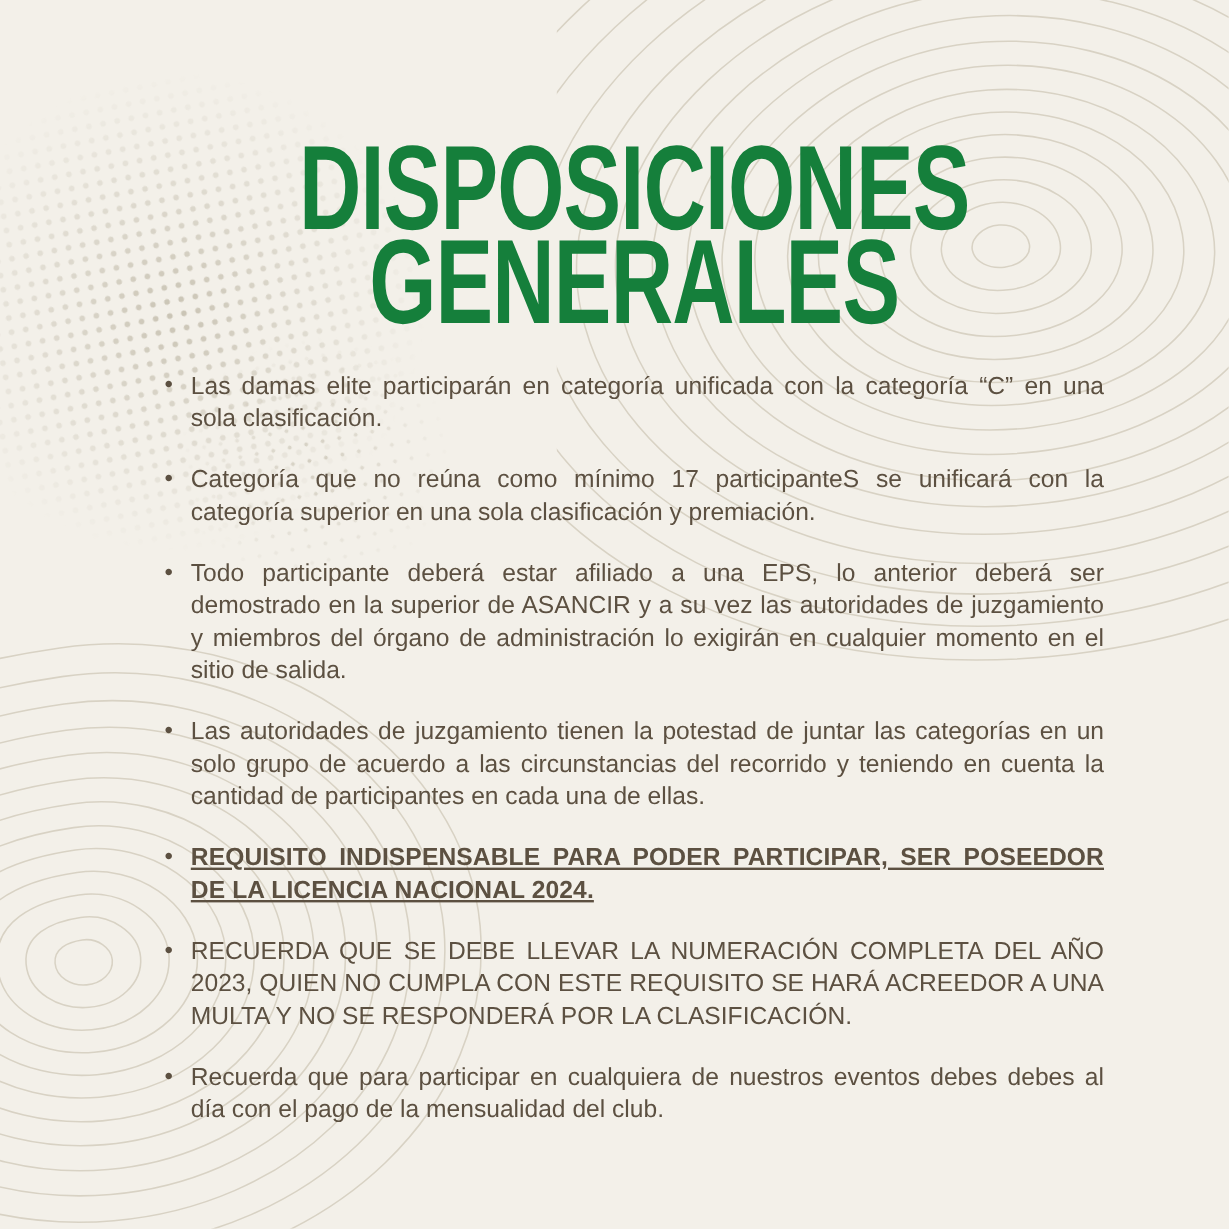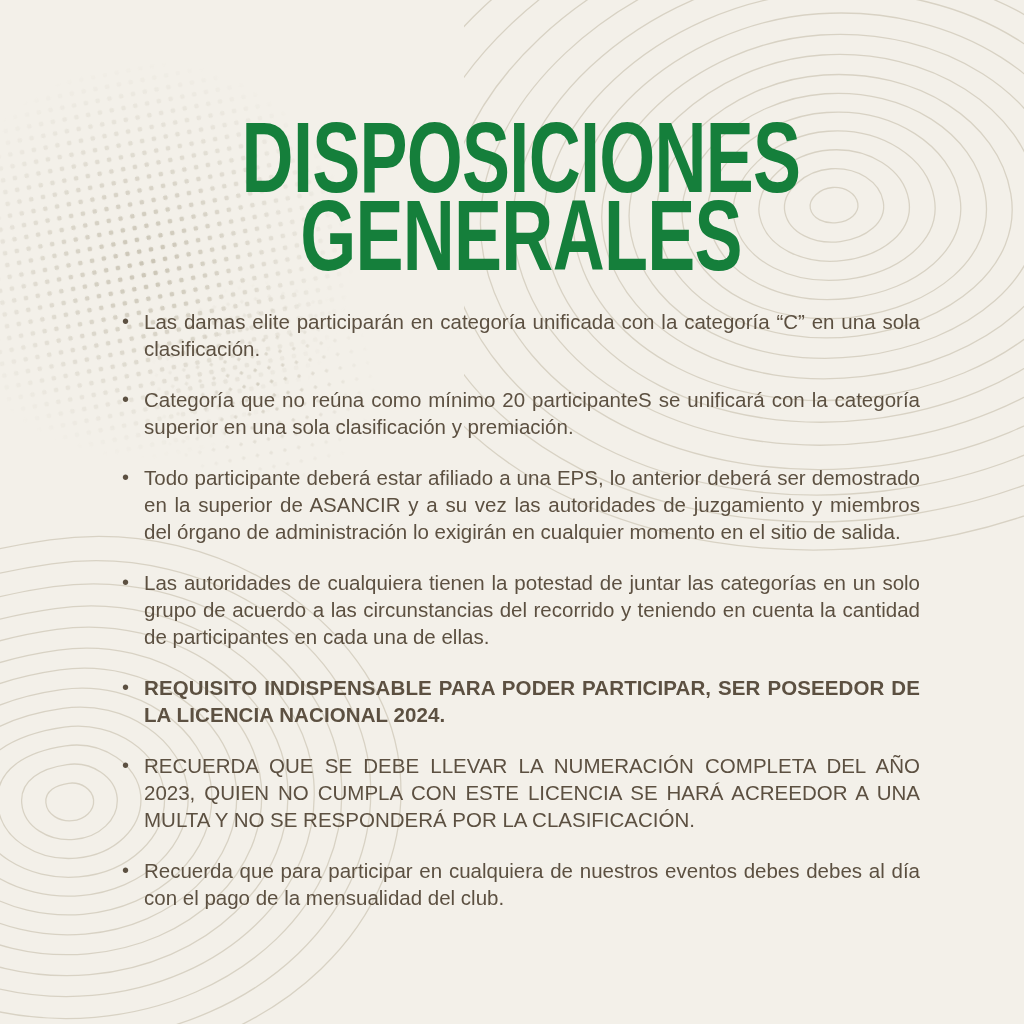--- a/index.html
+++ b/index.html
@@ -29,21 +29,21 @@
     -webkit-mask-image:radial-gradient(ellipse 50% 50% at 50% 45%,rgba(0,0,0,.75),rgba(0,0,0,0) 70%);
     mask-image:radial-gradient(ellipse 50% 50% at 50% 45%,rgba(0,0,0,.75),rgba(0,0,0,0) 70%);
     pointer-events:none;
   }
 
   
   .contours-right{position:absolute;right:0;top:0;pointer-events:none;}
   .contours-left{position:absolute;left:0;top:520px;pointer-events:none;}
 
   
-  .content{position:absolute;inset:0;padding:118px 104px 0 122px;box-sizing:border-box;}
+  .content{position:absolute;inset:0;padding:118px 104px 0 122px;box-sizing:border-box;margin-left:15px;}
   .title{
     margin:0 0 34px 0;
     text-align:center;
     color:var(--green,#157f3b);
     font-size:100px;
     font-weight:800;
     line-height:78px;
     letter-spacing:-1px;
     transform:scaleX(0.72);
     transform-origin:50% 50%;
@@ -59,21 +59,21 @@
     font-size:20.5px;
     line-height:27px;
     text-align:justify;
   }
   .bullet-item .marker{
     flex:0 0 22px;
     text-align:left;
     font-size:20px;
   }
   .bullet-item .btext{flex:1 1 auto;}
-  .bullet-item.bold .btext{font-weight:700;letter-spacing:.1px;}
+  .bullet-item.bold .btext{font-weight:700;letter-spacing:.1px;text-decoration:underline;}
 </style>
 </head>
 <body style="--bg: #f3f0e9; --green: #157f3b; --text: #5c5041; --dot: #c7c1b1;">
 
 <div class="poster">
 
   <div class="dots-a"></div>
   <div class="dots-b"></div>
 
   <svg class="contours-right" width="560" height="640" viewBox="0 0 560 640" aria-hidden="true">
@@ -126,37 +126,37 @@
       <span class="title-line">DISPOSICIONES</span>
       <span class="title-line">GENERALES</span>
     </h1>
     <ul class="bullets">
         <li class="bullet-item">
     <span class="marker">•</span>
     <span class="btext">Las damas elite participarán en categoría unificada con la categoría “C” en una sola clasificación.</span>
   </li>
         <li class="bullet-item">
     <span class="marker">•</span>
-    <span class="btext">Categoría que no reúna como mínimo 20 participanteS se unificará con la categoría superior en una sola clasificación y premiación.</span>
+    <span class="btext">Categoría que no reúna como mínimo 17 participanteS se unificará con la categoría superior en una sola clasificación y premiación.</span>
   </li>
         <li class="bullet-item">
     <span class="marker">•</span>
     <span class="btext">Todo participante deberá estar afiliado a una EPS, lo anterior deberá ser demostrado en la superior de ASANCIR y a su vez las autoridades de juzgamiento y miembros del órgano de administración lo exigirán en cualquier momento en el sitio de salida.</span>
   </li>
         <li class="bullet-item">
     <span class="marker">•</span>
-    <span class="btext">Las autoridades de cualquiera tienen la potestad de juntar las categorías en un solo grupo de acuerdo a las circunstancias del recorrido y teniendo en cuenta la cantidad de participantes en cada una de ellas.</span>
+    <span class="btext">Las autoridades de juzgamiento tienen la potestad de juntar las categorías en un solo grupo de acuerdo a las circunstancias del recorrido y teniendo en cuenta la cantidad de participantes en cada una de ellas.</span>
   </li>
         <li class="bullet-item bold">
     <span class="marker">•</span>
     <span class="btext">REQUISITO INDISPENSABLE PARA PODER PARTICIPAR, SER POSEEDOR DE LA LICENCIA NACIONAL 2024.</span>
   </li>
         <li class="bullet-item">
     <span class="marker">•</span>
-    <span class="btext">RECUERDA QUE SE DEBE LLEVAR LA NUMERACIÓN COMPLETA DEL AÑO 2023, QUIEN NO CUMPLA CON ESTE LICENCIA SE HARÁ ACREEDOR A UNA MULTA Y NO SE RESPONDERÁ POR LA CLASIFICACIÓN.</span>
+    <span class="btext">RECUERDA QUE SE DEBE LLEVAR LA NUMERACIÓN COMPLETA DEL AÑO 2023, QUIEN NO CUMPLA CON ESTE REQUISITO SE HARÁ ACREEDOR A UNA MULTA Y NO SE RESPONDERÁ POR LA CLASIFICACIÓN.</span>
   </li>
         <li class="bullet-item">
     <span class="marker">•</span>
     <span class="btext">Recuerda que para participar en cualquiera de nuestros eventos debes debes al día con el pago de la mensualidad del club.</span>
   </li>
       </ul>
   </main>
 </div>
 
 </body></html>

